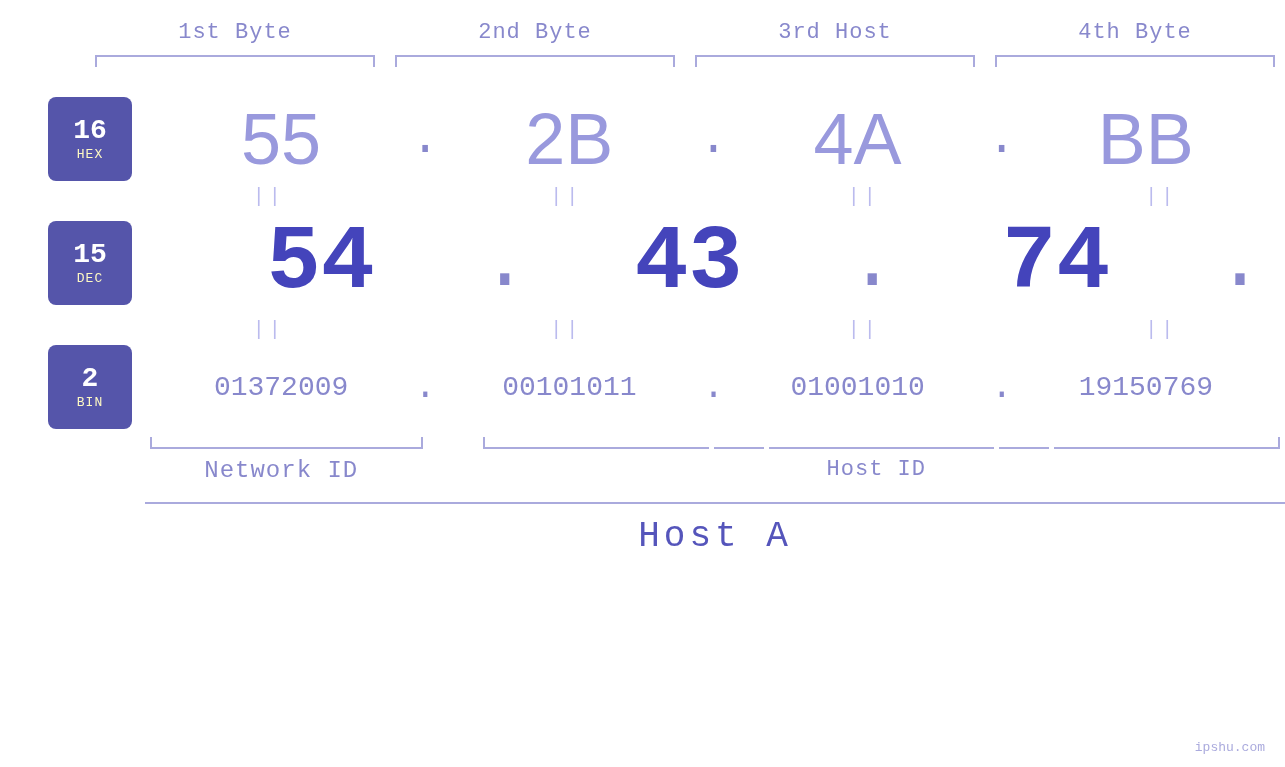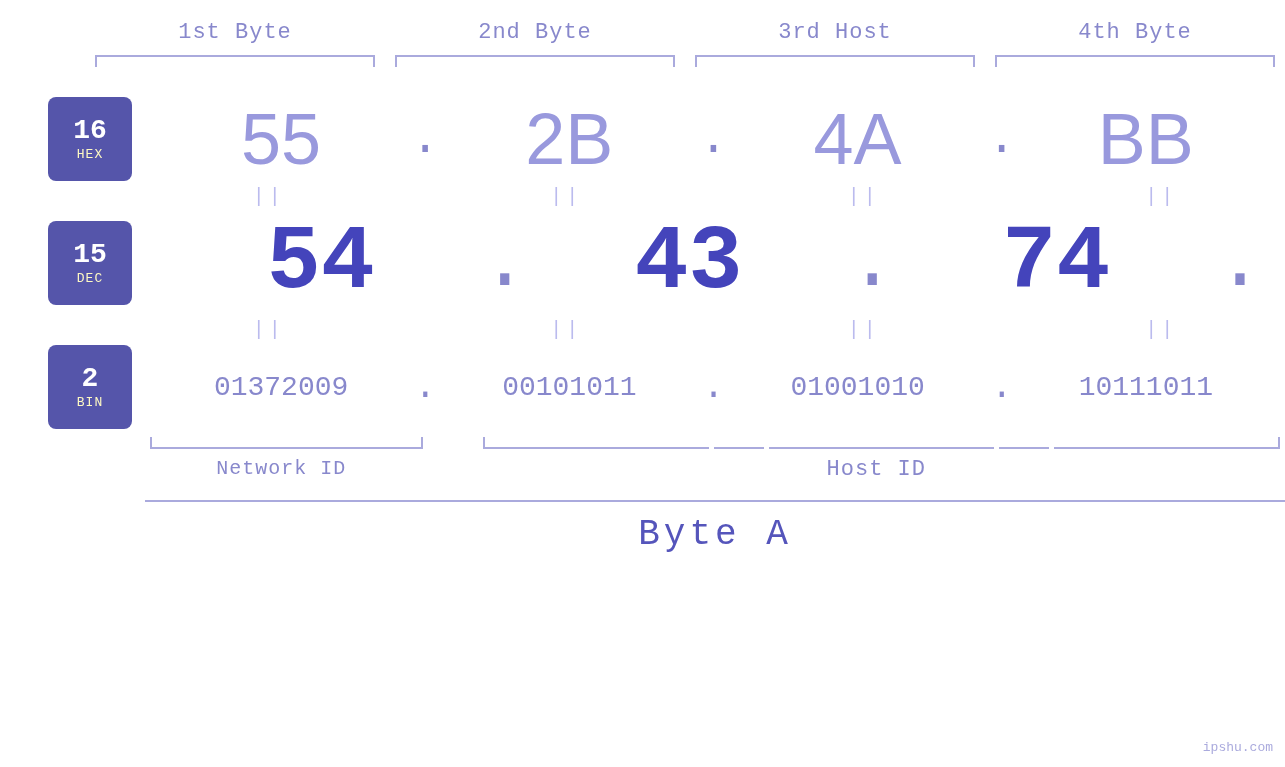--- a/index.html
+++ b/index.html
@@ -117,21 +117,21 @@
     .bin-value {
       color: #8888cc;
       font-size: 28px;
       font-family: 'Courier New', Courier, monospace;
     }
 
     
     .watermark {
       position: absolute;
       bottom: 12px;
-      right: 12px;
+      right: 20px;
       color: #aaaadd;
       font-size: 13px;
       font-family: 'Courier New', Courier, monospace;
     }
 
     .equals-rows-container {
       display: flex;
       justify-content: space-around;
       width: 1140px;
       margin-left: 195px;
@@ -280,45 +280,45 @@
       <div class="dot-cell">
         <span style="color:#8888cc; font-size:36px; font-family:'Courier New',monospace;">.</span>
       </div>
       <div class="val-cell">
         <span class="bin-value">01001010</span>
       </div>
       <div class="dot-cell">
         <span style="color:#8888cc; font-size:36px; font-family:'Courier New',monospace;">.</span>
       </div>
       <div class="val-cell">
-        <span class="bin-value">10111011</span>
+        <span class="bin-value">19150769</span>
       </div>
     </div>
   </div>
 
   <div style="display:flex; width:1140px; margin-left:195px; margin-top:8px;">
 
     <div style="flex:1; margin:0 5px; height:12px; border-bottom:2px solid #aaaadd; border-left:2px solid #aaaadd; border-right:2px solid #aaaadd;"></div>
 
     <div style="width:50px; flex-shrink:0;"></div>
 
     <div style="flex:3; display:flex; align-items:stretch;">
       <div style="flex:1; margin:0 5px; height:12px; border-bottom:2px solid #aaaadd; border-left:2px solid #aaaadd;"></div>
       <div style="width:50px; flex-shrink:0; height:12px; border-bottom:2px solid #aaaadd;"></div>
       <div style="flex:1; margin:0 5px; height:12px; border-bottom:2px solid #aaaadd;"></div>
       <div style="width:50px; flex-shrink:0; height:12px; border-bottom:2px solid #aaaadd;"></div>
       <div style="flex:1; margin:0 5px; height:12px; border-bottom:2px solid #aaaadd; border-right:2px solid #aaaadd;"></div>
     </div>
   </div>
 
   <div style="display:flex; width:1140px; margin-left:195px; margin-top:8px;">
-    <div style="flex:1; text-align:center; color:#8888cc; font-size:20px; font-family:'Courier New',monospace; letter-spacing:1px;">Network ID</div>
+    <div style="flex:1; text-align:center; color:#8888cc; font-size:24px; font-family:'Courier New',monospace; letter-spacing:1px;">Network ID</div>
     <div style="width:50px; flex-shrink:0;"></div>
     <div style="flex:3; text-align:center; color:#8888cc; font-size:22px; font-family:'Courier New',monospace; letter-spacing:1px;">Host ID</div>
   </div>
 
   <div style="display:flex; width:1140px; margin-left:195px; margin-top:18px; border-top:2px solid #aaaadd; padding-top:12px; justify-content:center;">
-    <span style="color:#5555bb; font-size:36px; font-family:'Courier New',monospace; letter-spacing:4px;">Byte A</span>
+    <span style="color:#5555bb; font-size:36px; font-family:'Courier New',monospace; letter-spacing:4px;">Host A</span>
   </div>
 
 </div>
 
 <div class="watermark">ipshu.com</div>
 
 </body></html>

